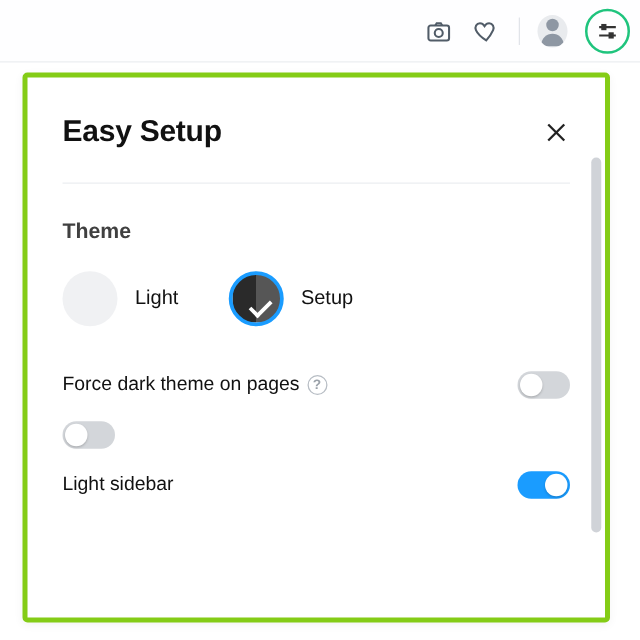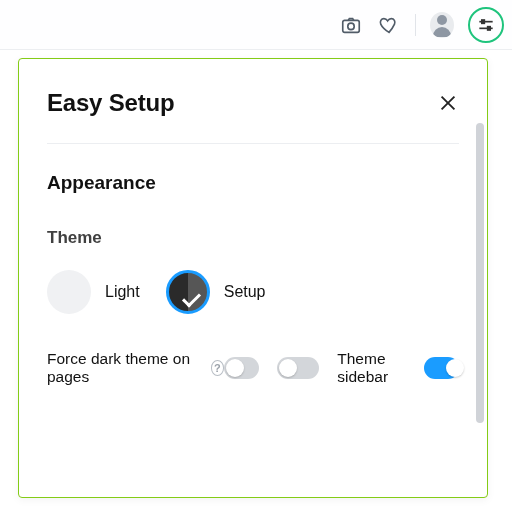--- a/index.html
+++ b/index.html
@@ -35,59 +35,59 @@
     display: flex; align-items: center; justify-content: center;
     margin-right: -6px;
   }
   .panel {
     position: absolute;
     top: 58px;
     left: 18px;
     width: 470px;
     height: 440px;
     background: #fff;
-    border: 1px solid #84cc16;
+    border: 4px solid #84cc16;
     border-radius: 4px;
     box-shadow: 0 2px 8px rgba(0,0,0,0.05);
     padding: 30px 28px 0 28px;
   }
   .scrollbar {
     position: absolute;
     right: 3px; top: 64px; width: 8px; height: 300px;
     background: #d0d3d8; border-radius: 4px;
   }
   .panel-head {
     display: flex; justify-content: space-between; align-items: center;
     margin-bottom: 26px;
   }
   .panel-title { font-size: 24px; font-weight: 700; letter-spacing: -0.2px; }
   .close-x { width: 22px; height: 22px; color: #222; cursor: pointer; }
   .hr { height: 1px; background: #eceef1; margin: 0 0 28px 0; }
   .section-h { font-size: 19px; font-weight: 700; margin-bottom: 34px; }
   .sub-h { font-size: 17px; font-weight: 700; margin-bottom: 22px; color: #404040; }
-  .themes { display: flex; gap: 26px; margin-bottom: 36px; }
+  .themes { display: flex; gap: 40px; margin-bottom: 36px; }
   .theme-opt { display: flex; align-items: center; gap: 14px; cursor: pointer; }
   .swatch { width: 44px; height: 44px; border-radius: 50%; position: relative; }
   .swatch.light { background: #f0f1f3; }
   .swatch.dark  { background: #2a2d3c; }
   .swatch.system {
     background: linear-gradient(90deg, #2a2a2a 0 50%, #565656 50% 100%);
     border: 3px solid #1a9cff;
   }
   .swatch.system::after {
     content: "";
     position: absolute;
     left: 14px; top: 20px;
     width: 14px; height: 7px;
     border-left: 3px solid #fff;
     border-bottom: 3px solid #fff;
     transform: rotate(-45deg);
   }
   .theme-label { font-size: 16px; }
-  .rows { display: flex; flex-direction: row; gap: 18px; }
+  .rows { display: flex; flex-direction: column; gap: 18px; }
   .row { display: flex; justify-content: space-between; align-items: center; }
   .row-label { font-size: 15.5px; color: #111; display: flex; align-items: center; gap: 6px; }
   .help-circ {
     width: 16px; height: 16px; border: 1.5px solid #b7bdc4; border-radius: 50%;
     display: inline-flex; align-items: center; justify-content: center;
     font-size: 11px; color: #9aa1a9; font-weight: 600;
   }
   .toggle {
     width: 42px; height: 22px; border-radius: 11px; position: relative;
     background: #d3d6da; cursor: pointer;
@@ -139,21 +139,20 @@
     <div class="panel-title">Easy Setup</div>
     <div class="close-x">
       <svg width="22" height="22" viewBox="0 0 24 24" stroke="currentColor" stroke-width="2">
         <line x1="5" y1="5" x2="19" y2="19"></line>
           <line x1="19" y1="5" x2="5" y2="19"></line>
       </svg>
     </div>
   </div>
   <div class="hr"></div>
 
-  <div class="section-h">Appearance</div>
   <div class="sub-h">Theme</div>
 
   <div class="themes">
     <div class="theme-opt">
       <div class="swatch light"></div>
       <span class="theme-label">Light</span>
     </div>
     <div class="theme-opt">
       <div class="swatch system"></div>
       <span class="theme-label">Setup</span>
@@ -170,21 +169,21 @@
           <div class="knob"></div>
         </div>
     </div>
     <div class="row">
       <div class="toggle">
           <div class="knob"></div>
         </div>
     </div>
     <div class="row">
       <div class="row-label">
-        <span>Theme sidebar</span>
+        <span>Light sidebar</span>
       </div>
       <div class="toggle on">
           <div class="knob"></div>
         </div>
     </div>
   </div>
 
   <div class="scrollbar"></div>
 </div>
 

